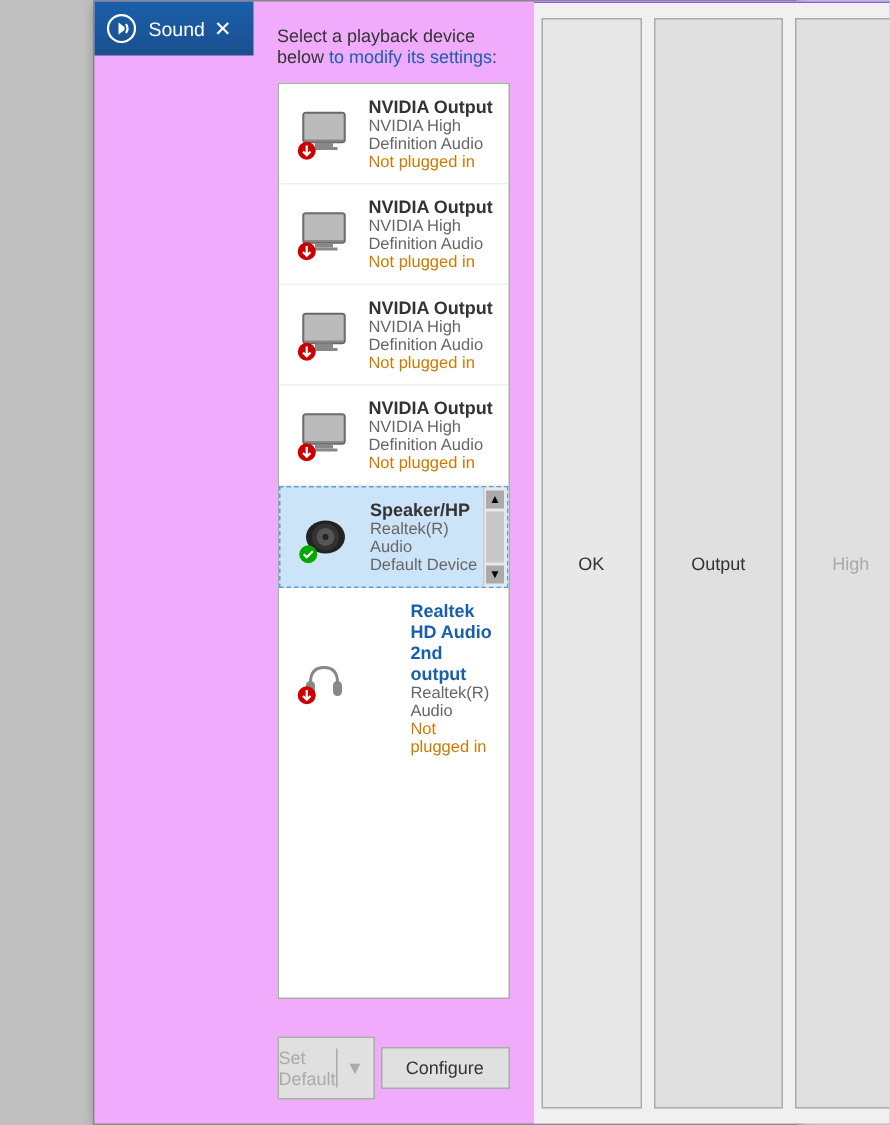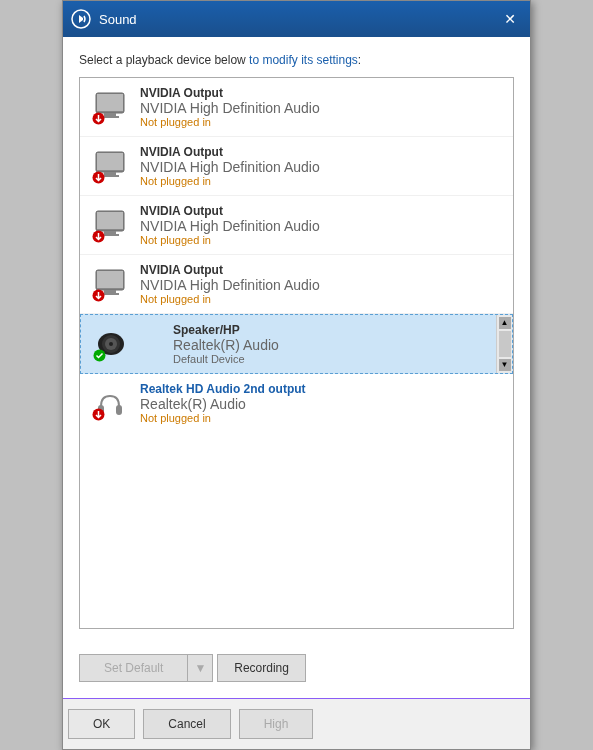--- a/index.html
+++ b/index.html
@@ -9,24 +9,23 @@
       display: flex;
       justify-content: center;
       align-items: center;
       width: 593px;
       height: 750px;
       overflow: hidden;
     }
     .window {
       width: 469px;
       height: 750px;
-      background: #ffffff;
+      background: #f0abfc;
       border: 1px solid #888;
       display: flex;
-      flex-direction: column;
       box-shadow: 2px 2px 8px rgba(0,0,0,0.4);
     }
     .title-bar {
       background: linear-gradient(to bottom, #1a5fac, #1a4f8c);
       color: white;
       display: flex;
       align-items: center;
       padding: 6px 8px;
       height: 36px;
       flex-shrink: 0;
@@ -105,20 +104,21 @@
     }
     .device-item {
       display: flex;
       align-items: center;
       padding: 8px 10px;
       border-bottom: 1px solid #f0f0f0;
       cursor: pointer;
     }
     .device-item:last-child {
       border-bottom: none;
+      gap: 28px;
     }
     .device-item.selected {
       background: #cce4f7;
       border: 1px dashed #5a9fd4;
     }
     .device-icon {
       width: 40px;
       height: 40px;
       margin-right: 10px;
       flex-shrink: 0;
@@ -130,21 +130,21 @@
     .device-info {
       display: flex;
       flex-direction: column;
     }
     .device-name {
       font-size: 12px;
       font-weight: 600;
       color: #333;
     }
     .device-driver {
-      font-size: 14px;
+      font-size: 11px;
       color: #666;
     }
     .device-status {
       font-size: 11px;
       color: #cc7a00;
     }
     .device-status.default {
       color: #666;
     }
     .bottom-buttons {
@@ -169,21 +169,21 @@
     .btn-set-default {
       display: flex;
       align-items: center;
       font-size: 12px;
       background: #e0e0e0;
       border: 1px solid #ababab;
       cursor: pointer;
       color: #aaa;
     }
     .btn-set-default span {
-      padding: 6px 24px;
+      padding: 6px 0;
     }
     .btn-set-default .dropdown-arrow {
       padding: 6px 6px;
       border-left: 1px solid #ababab;
       color: #aaa;
     }
     .btn-properties {
       padding: 6px 16px;
       font-size: 12px;
       background: #e0e0e0;
@@ -343,21 +343,21 @@
             <path d="M6.5 3 L6.5 9 M4 7 L6.5 9.5 L9 7" stroke="white" stroke-width="1.5" fill="none"></path>
           </svg>
         </div>
         <div class="device-info">
           <span class="device-name">NVIDIA Output</span>
           <span class="device-driver">NVIDIA High Definition Audio</span>
           <span class="device-status">Not plugged in</span>
         </div>
       </div>
 
-      <div class="device-item selected" style="position:relative;gap:32px;">
+      <div class="device-item selected" style="position:relative;">
         <div class="device-icon">
           <svg class="speaker-svg" viewBox="0 0 38 38">
             <rect x="6" y="8" width="26" height="22" rx="13" fill="#222"></rect>
             <circle cx="19" cy="19" r="9" fill="#333"></circle>
             <circle cx="19" cy="19" r="6" fill="#555"></circle>
             <circle cx="19" cy="19" r="2" fill="#222"></circle>
           </svg>
           <svg class="green-badge" viewBox="0 0 13 13">
             <circle cx="6.5" cy="6.5" r="6" fill="#00aa00"></circle>
             <path d="M3.5 6.5 L5.5 8.5 L9.5 4.5" stroke="white" stroke-width="1.5" fill="none"></path>
@@ -396,23 +396,23 @@
       </div>
 
     </div>
 
     <div class="bottom-buttons">
       <div class="btn-group-right">
         <div class="btn-set-default">
           <span>Set Default</span>
           <span class="dropdown-arrow">▼</span>
         </div>
-        <button class="btn-properties">Recording</button>
+        <button class="btn-properties">Configure</button>
       </div>
     </div>
   </div>
 
   <div class="dialog-footer">
     <button class="footer-btn ok">OK</button>
-    <button class="footer-btn">Cancel</button>
+    <button class="footer-btn">Output</button>
     <button class="footer-btn apply">High</button>
   </div>
 </div>
 
 </body></html>

